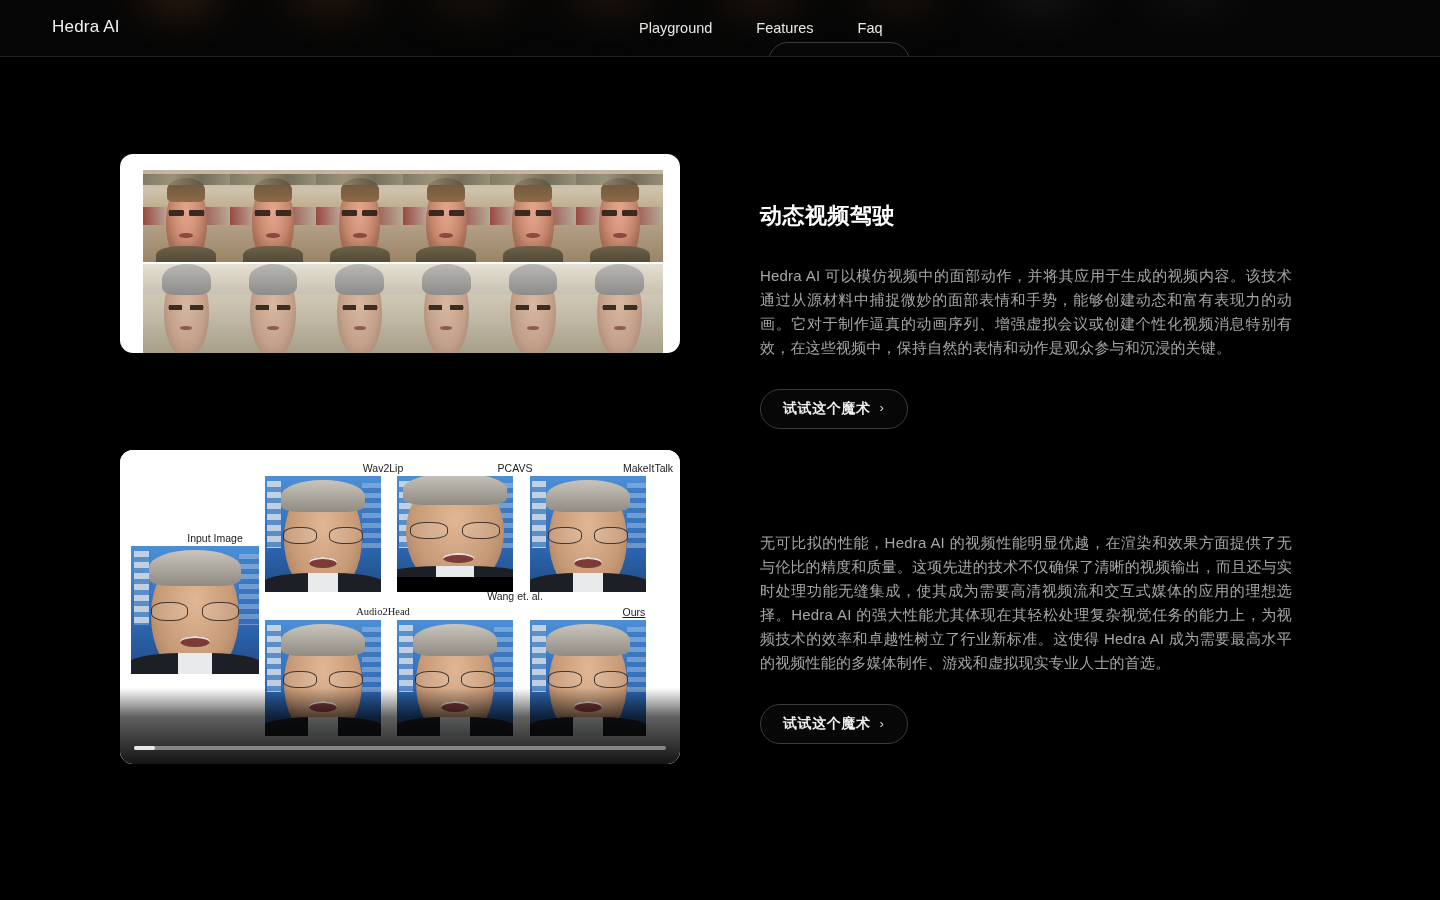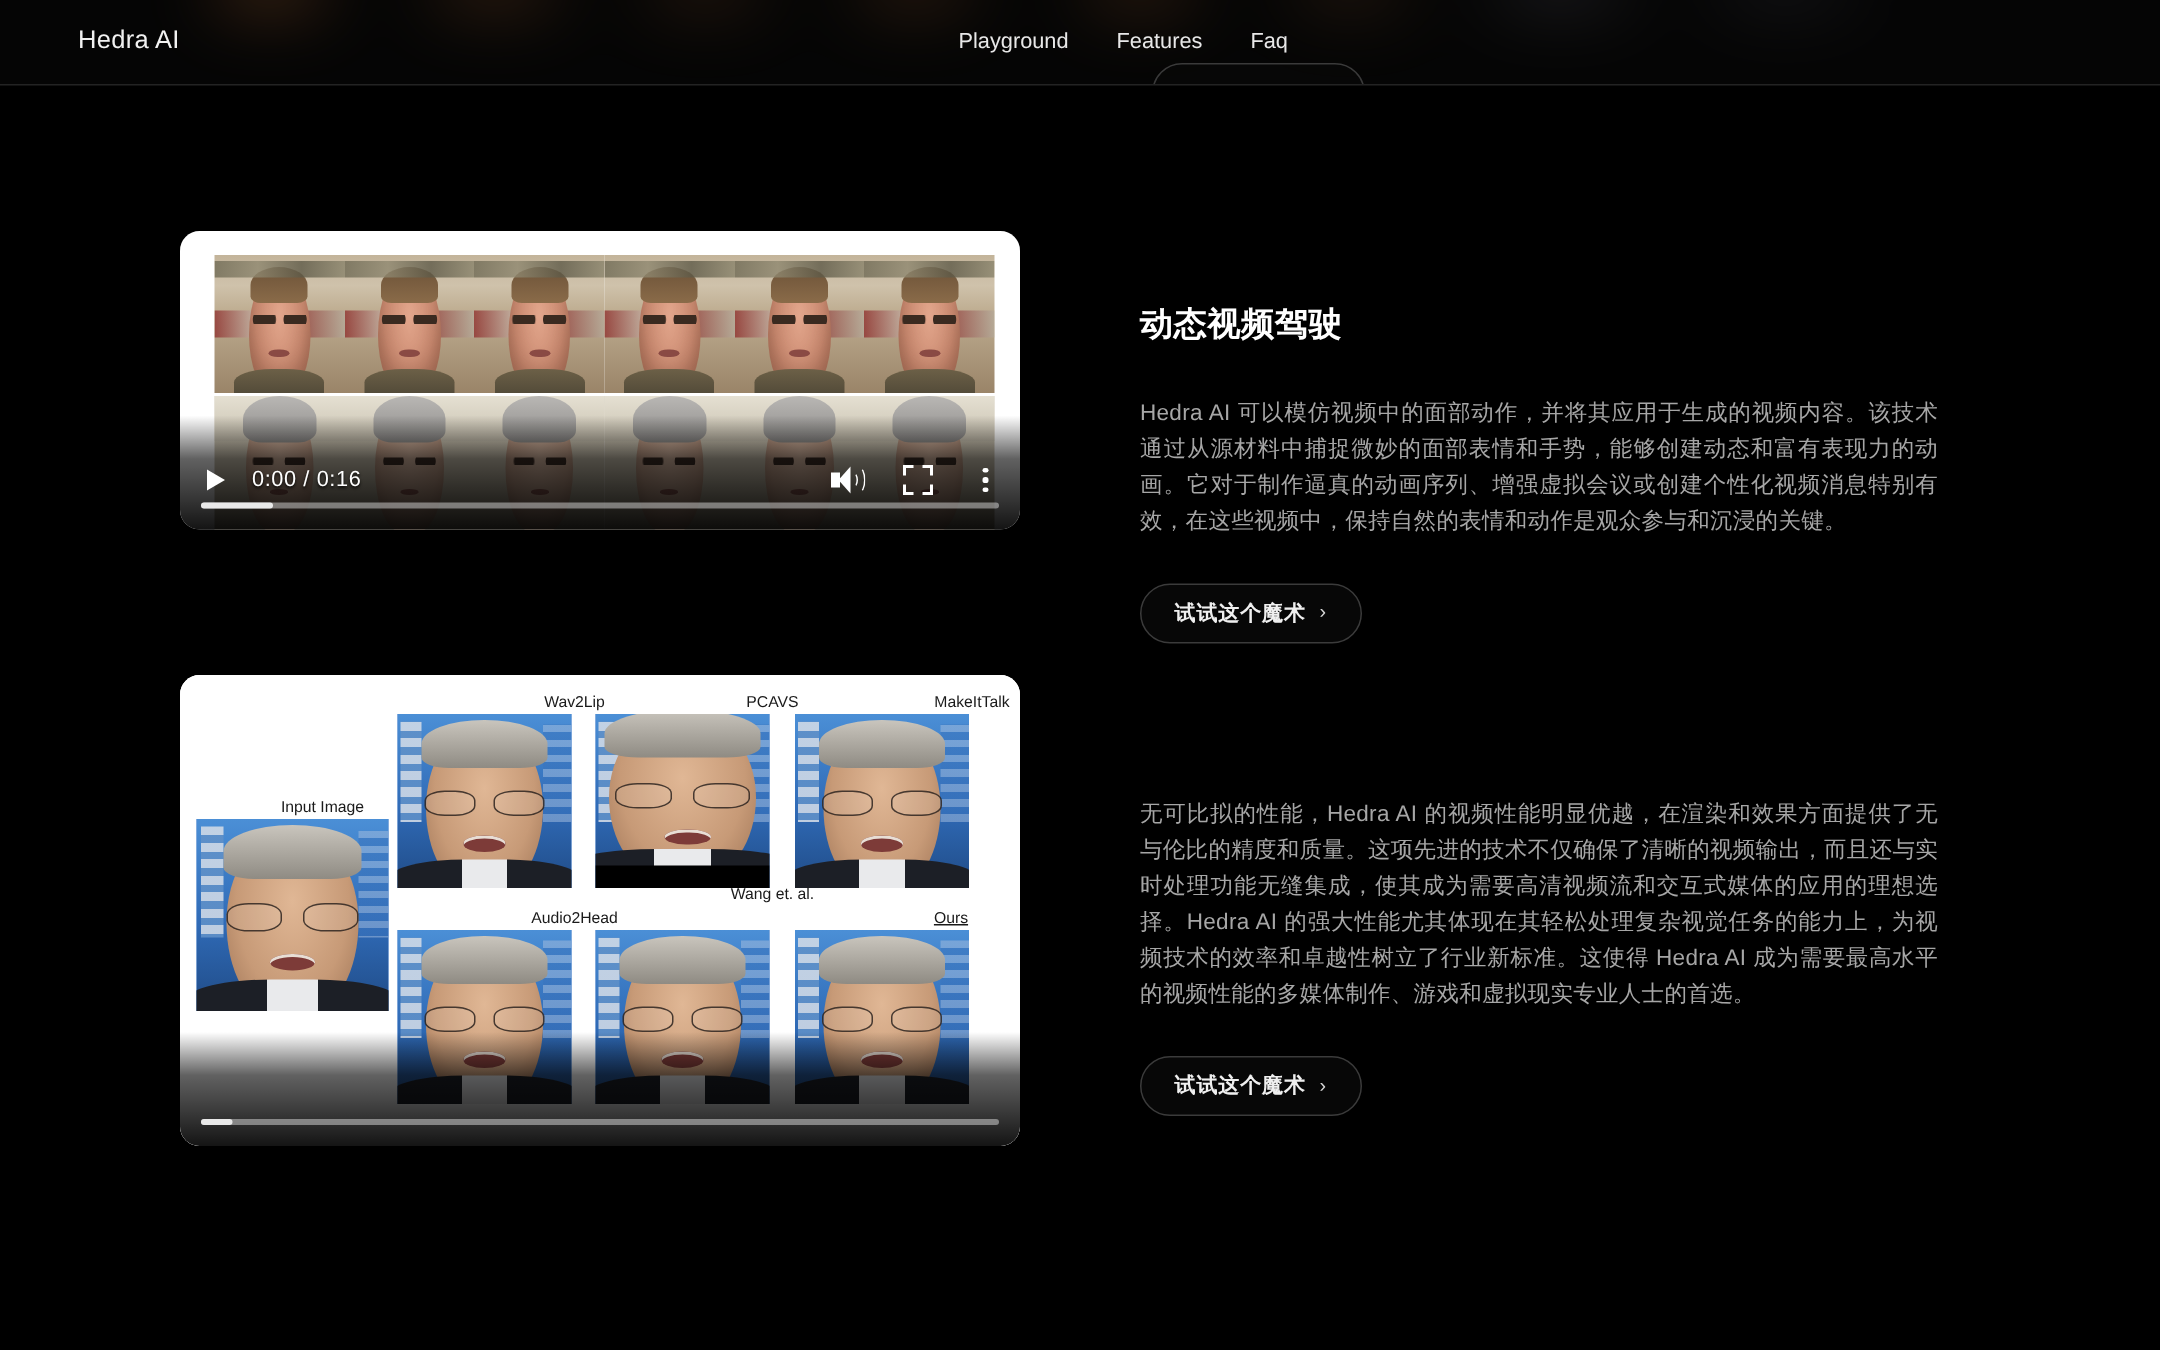--- a/index.html
+++ b/index.html
@@ -56,21 +56,21 @@
     font-size: 17px;
     font-weight: 400;
     letter-spacing: 0.2px;
     color: #f2f2f2;
     white-space: nowrap;
   }
   .nav {
     position: absolute;
     left: 639px; top: 20px;
     display: flex;
-    gap: 32px;
+    gap: 44px;
     align-items: center;
   }
   .nav-link {
     font-size: 14.5px;
     color: #e8e8e8;
     font-weight: 400;
     white-space: nowrap;
     cursor: pointer;
     text-decoration: none;
   }
@@ -547,49 +547,20 @@
               <div class="eyes-b"></div>
               <div class="mouth-b"></div>
           </div>
           <div class="frame f-office">
             <div class="head-b"></div>
               <div class="eyes-b"></div>
               <div class="mouth-b"></div>
           </div>
         </div>
 
-        <div class="controls">
-          <div class="controls-row">
-            <div class="ctrl-play">
-                <div class="tri"></div>
-              </div>
-            <div class="ctrl-time">0:00 / 0:16</div>
-            <div class="ctrl-spacer"></div>
-            <div class="ctrl-vol">
-              <div class="spk"></div>
-                <div class="cone"></div>
-              <div class="wave1"></div>
-                <div class="wave2"></div>
-            </div>
-            <div class="ctrl-fs">
-              <i></i>
-                <i></i>
-                <i></i>
-                <i></i>
-            </div>
-            <div class="ctrl-menu">
-              <b></b>
-                <b></b>
-                <b></b>
-            </div>
-          </div>
-          <div class="progress-track">
-            <div class="progress-fill" id="prog1" style="width: 9%;"></div>
-          </div>
-        </div>
 
       </div>
     </div>
 
     <div class="text-col text-col-1">
       <div class="feature-title">动态视频驾驶</div>
       <div class="feature-body">Hedra AI 可以模仿视频中的面部动作，并将其应用于生成的视频内容。该技术通过从源材料中捕捉微妙的面部表情和手势，能够创建动态和富有表现力的动画。它对于制作逼真的动画序列、增强虚拟会议或创建个性化视频消息特别有效，在这些视频中，保持自然的表情和动作是观众参与和沉浸的关键。</div>
       <div class="magic-btn">
         <span>试试这个魔术</span>
         <span class="chev">›</span>
@@ -630,21 +601,21 @@
           </div>
 
           <div class="cmp-label" style="left:470px; top:12px; width:116px;">MakeItTalk</div>
           <div class="cmp-tile" style="left:410px; top:26px; width:116px; height:116px;">
             <div class="tv-bg"></div>
             <div class="head-c"></div>
               <div class="glasses"></div>
               <div class="mouth-c"></div>
           </div>
 
-          <div class="cmp-label" style="left:205px; top:156px; width:116px;">Audio2Head</div>
+          <div class="cmp-label" style="left:205px; top:156px; width:116px;font-family:Liberation Serif, serif;">Audio2Head</div>
           <div class="cmp-tile" style="left:145px; top:170px; width:116px; height:116px;">
             <div class="tv-bg"></div>
             <div class="head-c"></div>
               <div class="glasses"></div>
               <div class="mouth-c"></div>
           </div>
 
           <div class="cmp-label" style="left:337px; top:140px; width:116px;">Wang et. al.</div>
           <div class="cmp-tile" style="left:277px; top:170px; width:116px; height:116px;">
             <div class="tv-bg"></div>

